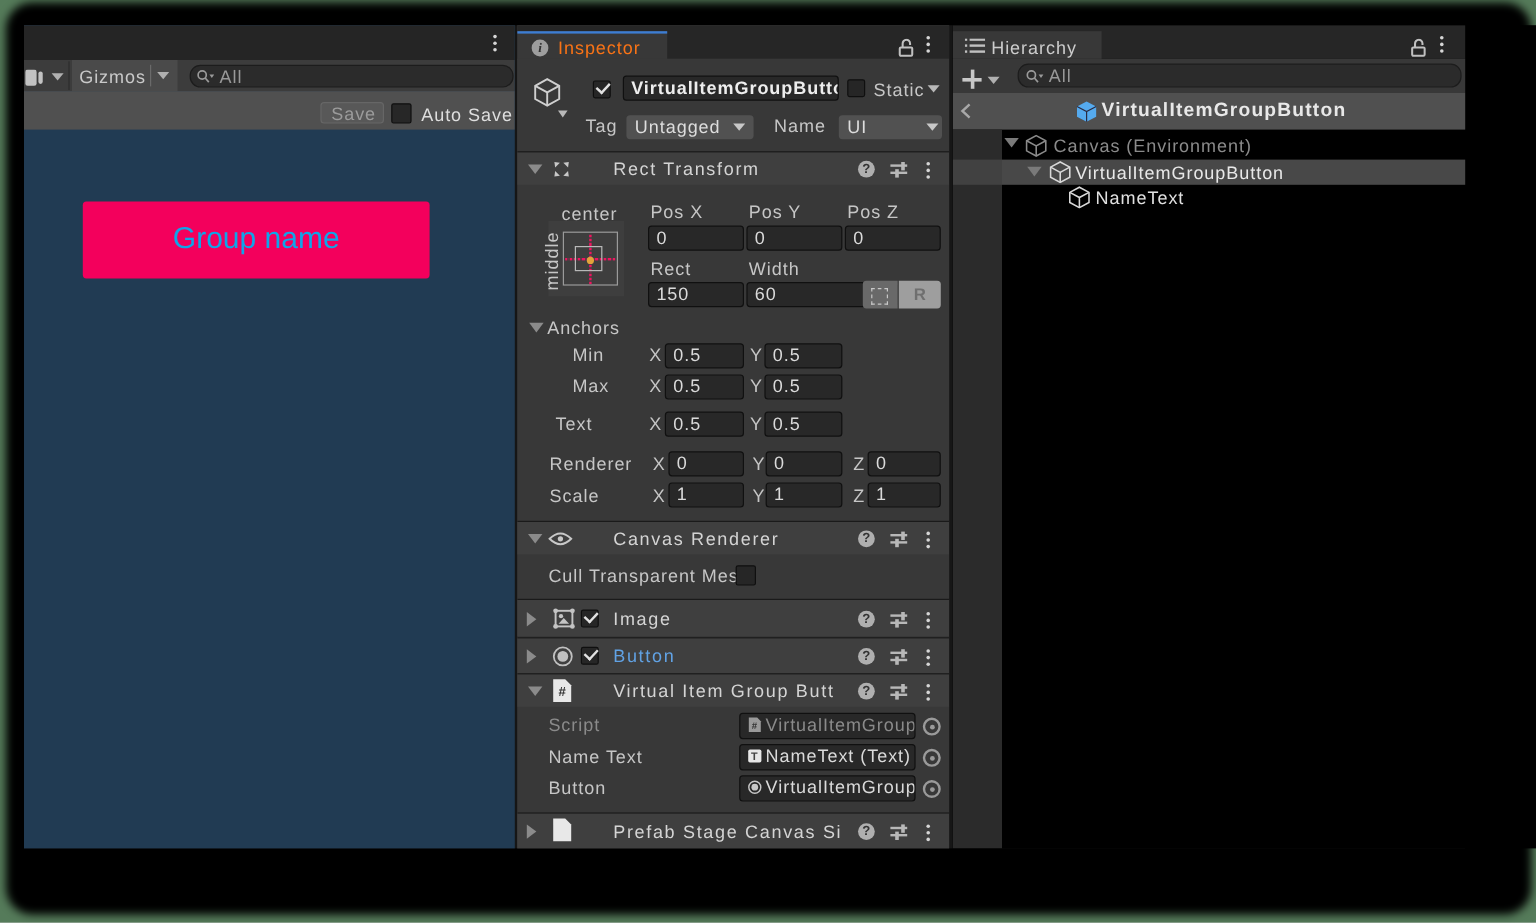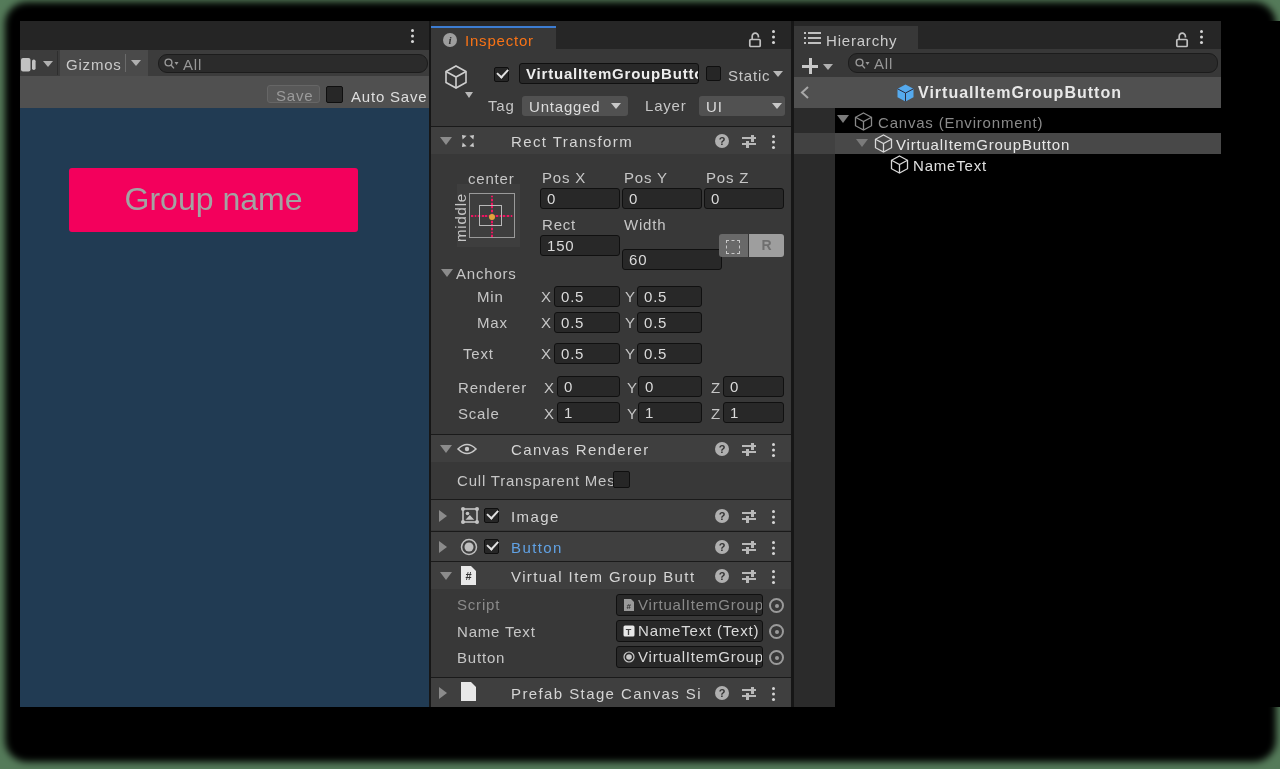--- a/index.html
+++ b/index.html
@@ -75,21 +75,21 @@
       </svg>
       <div class="lbl" style="left:163px;top:36px;color:#989898">All</div>
 
       <div class="abs" style="left:0;top:55px;width:409px;height:32px;background:#505050"></div>
       <div class="abs" style="left:247px;top:64px;width:53px;height:18px;background:#585858;border:1px solid #666;border-radius:3px;box-sizing:border-box"></div>
       <div class="lbl" style="left:256px;top:66.5px;color:#9b9b9b">Save</div>
       <div class="chk" style="left:306px;top:65px;width:17px;height:17px;background:#272727"></div>
       <div class="lbl" style="left:331px;top:68px;color:#dedede">Auto Save</div>
 
       <div class="abs" style="left:49px;top:147px;width:289px;height:64px;background:#f3005c;border-radius:3px"></div>
-      <div class="abs" style="left:49px;top:147px;width:289px;height:48px;line-height:62px;text-align:center;color:#a3a3a3;font-size:32px">Group name</div>
+      <div class="abs" style="left:49px;top:147px;width:289px;height:48px;line-height:62px;text-align:center;color:#0ea5e9;font-size:25px">Group name</div>
     </div>
 
     <div id="insp" class="panel">
       <div class="abs" style="left:0;top:0;width:360px;height:28px;background:#262626"></div>
       <div class="abs" style="left:0;top:4.5px;width:125px;height:24px;background:#383838"></div>
       <div class="abs" style="left:0;top:4.5px;width:125px;height:2.5px;background:#3d7dd2"></div>
       <div class="qicon" style="left:12px;top:12px;background:#9e9e9e;font-family:'Liberation Serif',serif;font-style:italic">i</div>
       <div class="lbl" style="left:34px;top:11.5px;color:#f97316">Inspector</div>
 
       <svg class="abs" style="left:317px;top:11px" width="15" height="16" viewBox="0 0 15 16">
@@ -106,21 +106,21 @@
       <div class="tri-d" style="left:34px;top:71px;border-left-width:4.5px;border-right-width:4.5px;border-top-width:6px;border-top-color:#b8b8b8"></div>
       <div class="chk on" style="left:63px;top:46px;width:15px;height:15px"></div>
       <div class="fld" style="left:88px;top:42px;width:180px;height:21px;font-weight:bold;color:#ededed">VirtualItemGroupButto</div>
       <div class="chk" style="left:275px;top:45px;width:15px;height:15px"></div>
       <div class="lbl" style="left:297px;top:46.5px">Static</div>
       <div class="tri-d" style="left:342px;top:50px;border-left-width:5px;border-right-width:5px;border-top-width:6px;border-top-color:#b8b8b8"></div>
       <div class="lbl" style="left:57px;top:76.5px">Tag</div>
       <div class="abs" style="left:91px;top:75px;width:106px;height:20px;background:#515151;border-radius:3px"></div>
       <div class="lbl" style="left:98px;top:78px;color:#dddddd">Untagged</div>
       <div class="tri-d" style="left:180px;top:82px;border-left-width:5px;border-right-width:5px;border-top-width:6px;border-top-color:#c8c8c8"></div>
-      <div class="lbl" style="left:214px;top:76.5px">Layer</div>
+      <div class="lbl" style="left:214px;top:76.5px">Name</div>
       <div class="abs" style="left:268px;top:75px;width:86px;height:20px;background:#515151;border-radius:3px"></div>
       <div class="lbl" style="left:275px;top:78px;color:#dddddd">UI</div>
       <div class="tri-d" style="left:341px;top:82px;border-left-width:5px;border-right-width:5px;border-top-width:6px;border-top-color:#c8c8c8"></div>
 
       <div class="sect" style="top:105px">
         <div class="tri-d" style="left:9px;top:10px"></div>
         <svg class="abs" style="left:27px;top:4px" width="20" height="20" viewBox="0 0 20 20">
           <g transform="rotate(45 10 10)">
           <path d="M10 1.5 L12.8 5.2 L7.2 5.2 Z" fill="#c8c8c8"></path>
           <path d="M10 18.5 L12.8 14.8 L7.2 14.8 Z" fill="#c8c8c8"></path>
@@ -150,21 +150,21 @@
 
       <div class="lbl" style="left:111px;top:149px">Pos X</div>
       <div class="lbl" style="left:193px;top:149px">Pos Y</div>
       <div class="lbl" style="left:275px;top:149px">Pos Z</div>
       <div class="fld" style="left:109px;top:167px;width:80px;height:21px">0</div>
       <div class="fld" style="left:191px;top:167px;width:80px;height:21px">0</div>
       <div class="fld" style="left:273px;top:167px;width:80px;height:21px">0</div>
       <div class="lbl" style="left:111px;top:195.5px">Rect</div>
       <div class="lbl" style="left:193px;top:195.5px">Width</div>
       <div class="fld" style="left:109px;top:214px;width:80px;height:21px">150</div>
-      <div class="fld" style="left:191px;top:228px;width:100px;height:21px">60</div>
+      <div class="fld" style="left:191px;top:214px;width:100px;height:21px">60</div>
       <div class="abs" style="left:288px;top:213px;width:29px;height:23px;background:#696969;border-radius:3px 0 0 3px"></div>
       <div class="abs" style="left:295px;top:219px;width:12px;height:12px;border:1px dashed #c8c8c8"></div>
       <div class="abs" style="left:318px;top:213px;width:35px;height:23px;background:#9e9e9e;border-radius:0 3px 3px 0;color:#6f6f6f;font-size:14px;font-weight:bold;text-align:center;line-height:23px">R</div>
 
       <div class="tri-d" style="left:10px;top:248px"></div>
       <div class="lbl" style="left:25px;top:245px">Anchors</div>
       <div class="lbl" style="left:46px;top:267.5px">Min</div>
       <div class="lbl" style="left:110px;top:267.5px">X</div>
       <div class="fld" style="left:123px;top:264.5px;width:66px;height:21px">0.5</div>
       <div class="lbl" style="left:194px;top:267.5px">Y</div>

